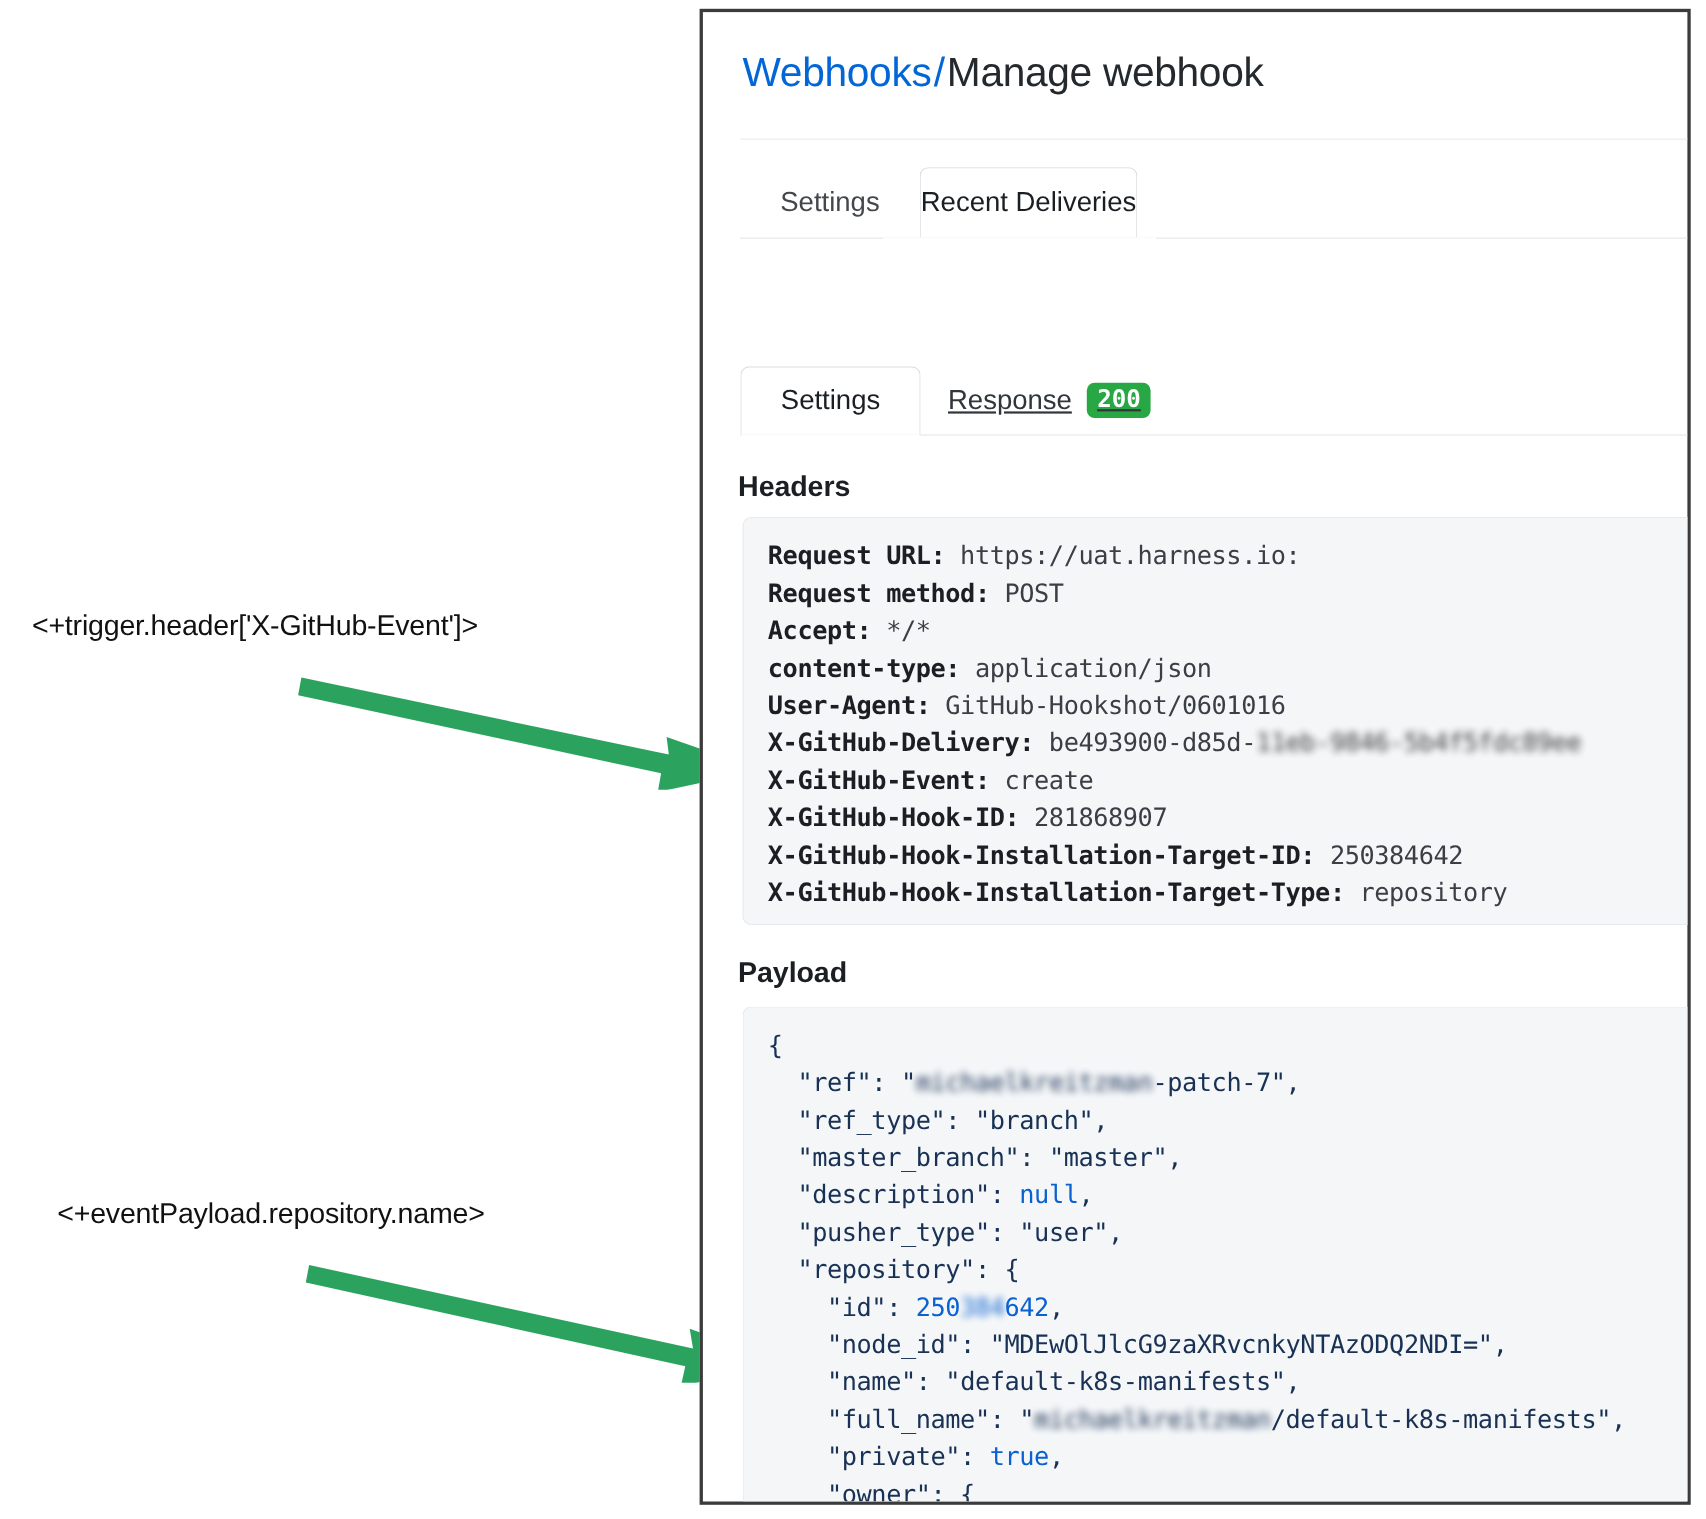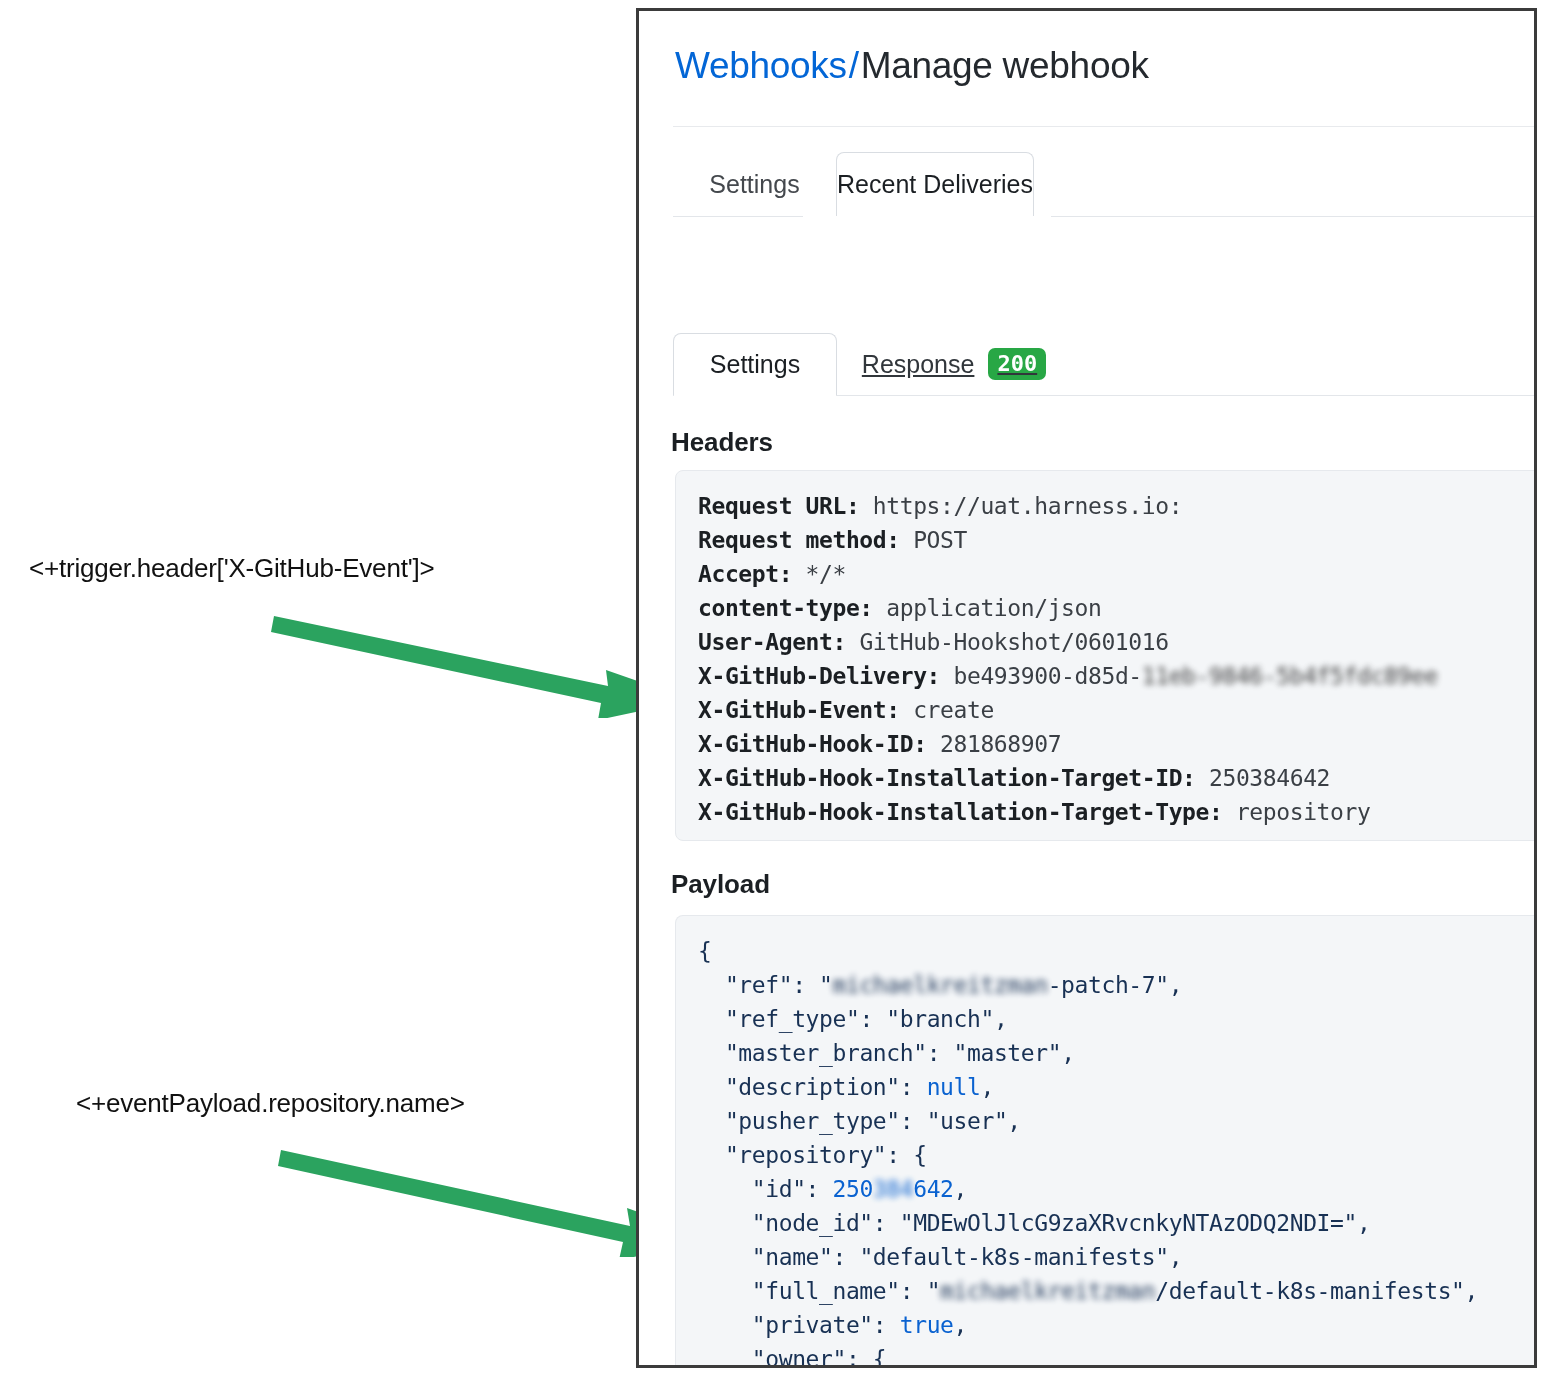--- a/index.html
+++ b/index.html
@@ -19,21 +19,21 @@
   
   .annotation-label {
     position: absolute;
     font-family: "Liberation Sans", sans-serif;
     font-size: 26px;
     color: #111111;
     white-space: nowrap;
     letter-spacing: -0.2px;
   }
   #ann-label-1 { left: 29px;  top: 553px; }
-  #ann-label-2 { left: 52px;  top: 1088px; margin-left: 24px; }
+  #ann-label-2 { left: 52px;  top: 1088px; }
 
   .annotation-arrow {
     position: absolute;
     pointer-events: none;
   }
 
   
   .gh-panel {
     position: absolute;
     left: 636px;

